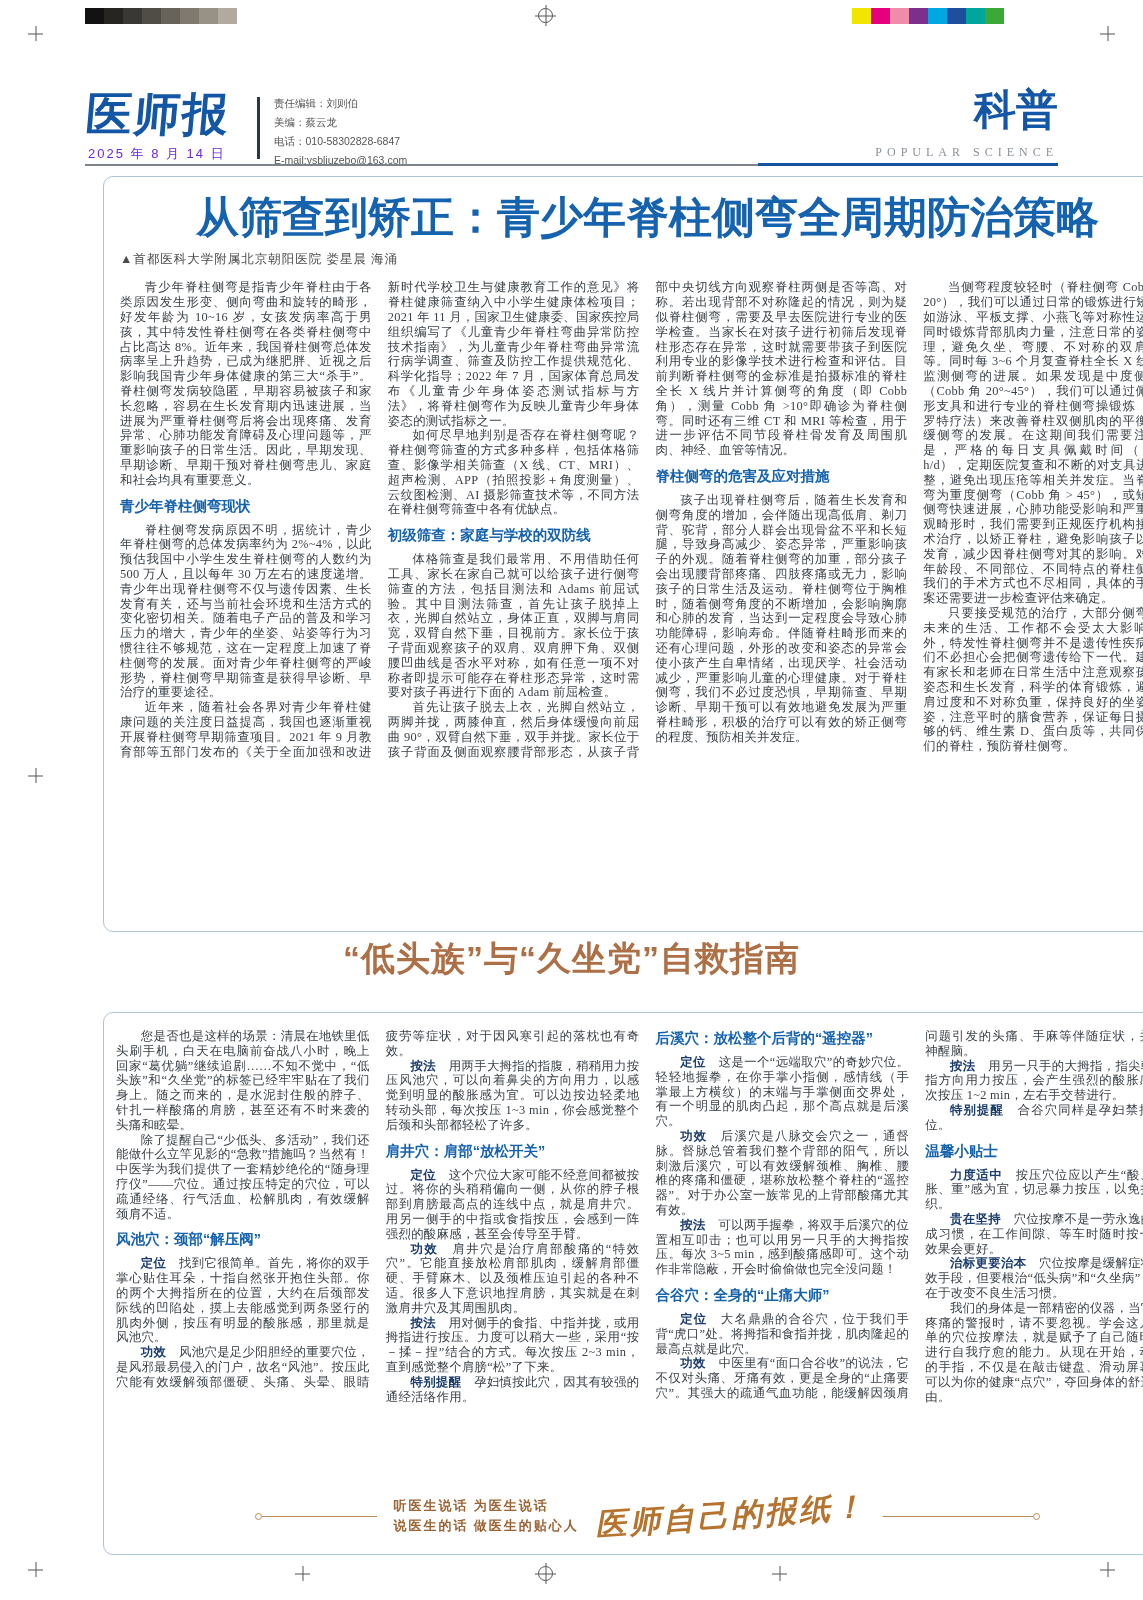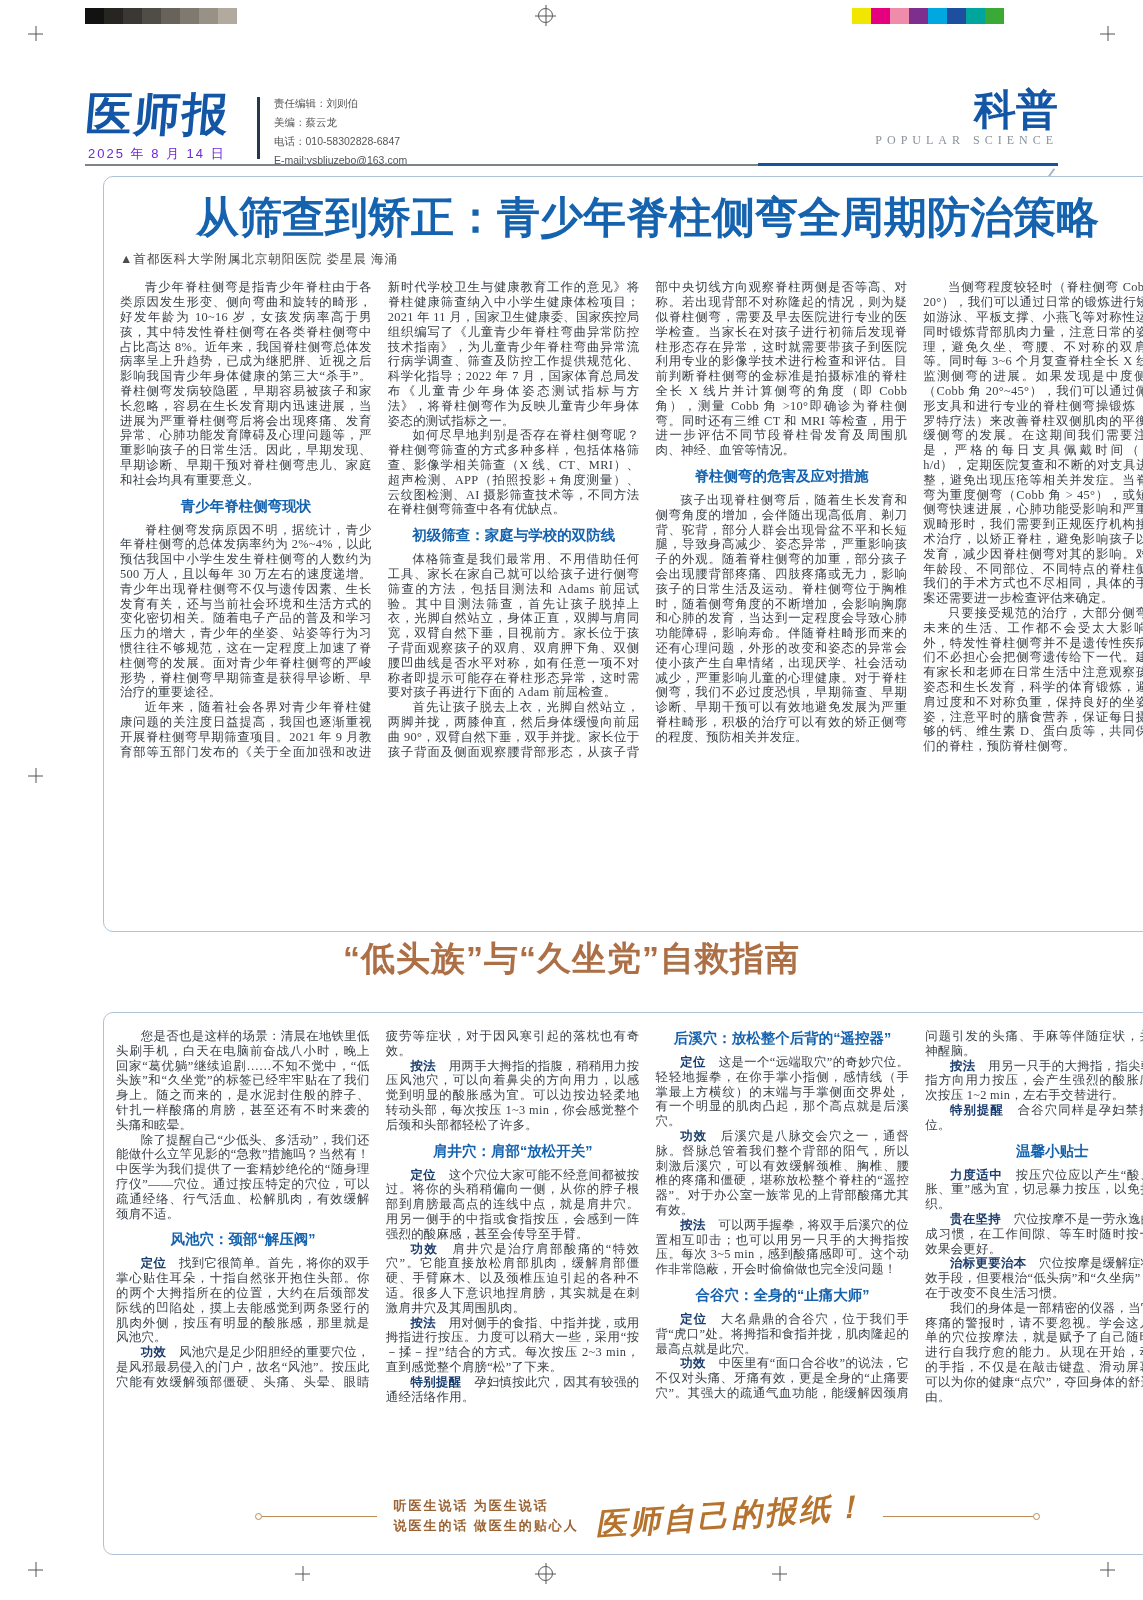--- a/index.html
+++ b/index.html
@@ -17,42 +17,42 @@
   .regmark::before{content:"";position:absolute;left:50%;top:-4px;bottom:-4px;width:1px;background:#555;transform:translateX(-50%);}
   .regmark::after{content:"";position:absolute;top:50%;left:-4px;right:-4px;height:1px;background:#555;transform:translateY(-50%);}
 
   
   .logo{position:absolute;left:86px;top:92px;font-family:"Liberation Serif",serif;font-weight:900;font-size:46px;line-height:1;color:#1456a6;transform:skewX(-5deg);letter-spacing:2px;}
   .date{position:absolute;left:88px;top:145px;font-size:13px;letter-spacing:2px;color:#6d28d9;font-family:"Liberation Sans",sans-serif;}
   .mast-divider{position:absolute;left:257px;top:97px;width:3px;height:62px;background:#24394e;}
   .editor-info{position:absolute;left:274px;top:94px;font-size:10.5px;line-height:1.8;color:#555;font-family:"Liberation Sans",sans-serif;}
   .section-wrap{position:absolute;right:85px;top:90px;display:flex;align-items:flex-end;gap:16px;flex-direction:column;}
   .section-cn{font-family:"Liberation Sans",sans-serif;font-weight:900;font-size:42px;line-height:0.95;color:#1456a6;text-align:right;}
-  .section-en{font-family:"Liberation Serif",serif;font-size:12px;letter-spacing:5px;color:#8a9199;margin-top:3px;white-space:nowrap;}
+  .section-en{font-family:"Liberation Serif",serif;font-size:12px;letter-spacing:5px;color:#8a9199;margin-top:15px;white-space:nowrap;}
   .page-no{font-family:"Liberation Sans",sans-serif;font-weight:bold;font-size:38px;color:#a21caf;line-height:1;padding-bottom:8px;}
   .chevron{width:22px;height:48px;margin-bottom:6px;}
   .head-rule{position:absolute;left:85px;top:164px;width:973px;height:2px;background:#7d838a;}
   .head-rule-blue{position:absolute;left:758px;top:163px;width:300px;height:3px;background:#14539e;}
 
   
   .artbox{position:absolute;left:103px;width:1089px;border:1px solid #aec3d6;border-radius:10px;box-sizing:border-box;background:#fff;}
   #art1-box{top:176px;height:756px;padding:16px 16px 0;}
   #art2-box{top:1012px;height:543px;padding:14px 12px 0;}
 
   .a1-title{text-align:center;font-family:"Liberation Sans",sans-serif;font-weight:900;font-size:43px;line-height:1.15;color:#1562ae;letter-spacing:0px;}
   .byline{font-size:12.5px;color:#4c4c4c;margin-top:9px;letter-spacing:1px;}
   .a2-head{position:absolute;left:103px;top:940px;width:937px;text-align:center;}
   .a2-title{font-family:"Liberation Sans",sans-serif;font-weight:900;font-size:34px;line-height:1.1;color:#ac6f46;letter-spacing:1px;}
 
   
   .body-cols{margin-top:12px;column-gap:16px;column-count:4;text-align:justify;overflow:hidden;color:#373f47;}
   #art1-body{height:614px;}
   #art2-body{height:450px;margin-top:2px;}
   .body-cols p{margin:0;text-indent:2em;font-size:12.4px;line-height:14.8px;letter-spacing:0.3px;}
-  .sec-h{font-family:"Liberation Sans",sans-serif;font-weight:bold;font-size:14.5px;color:#1562ae;text-align:center;margin:9px 0 7px;text-indent:0;}
+  .sec-h{font-family:"Liberation Sans",sans-serif;font-weight:bold;font-size:14.5px;color:#1562ae;margin:9px 0 7px;text-indent:0;}
   .lbl{font-weight:bold;color:#1c3e6e;font-family:"Liberation Sans",sans-serif;font-size:12.4px;}
 
   
   .footer{margin-top:4px;height:66px;display:flex;align-items:center;justify-content:center;gap:16px;}
   .fline{height:1px;background:#bb8b56;position:relative;}
   .fline.left{width:115px;}
   .fline.right{width:150px;}
   .fline.left::before{content:"";position:absolute;left:-7px;top:-3px;width:5px;height:5px;border:1px solid #bb8b56;border-radius:50%;background:#fff;}
   .fline.right::after{content:"";position:absolute;right:-7px;top:-3px;width:5px;height:5px;border:1px solid #bb8b56;border-radius:50%;background:#fff;}
   .slogans{text-align:left;font-size:13px;font-weight:bold;color:#9c6434;line-height:1.55;letter-spacing:2px;white-space:nowrap;}

